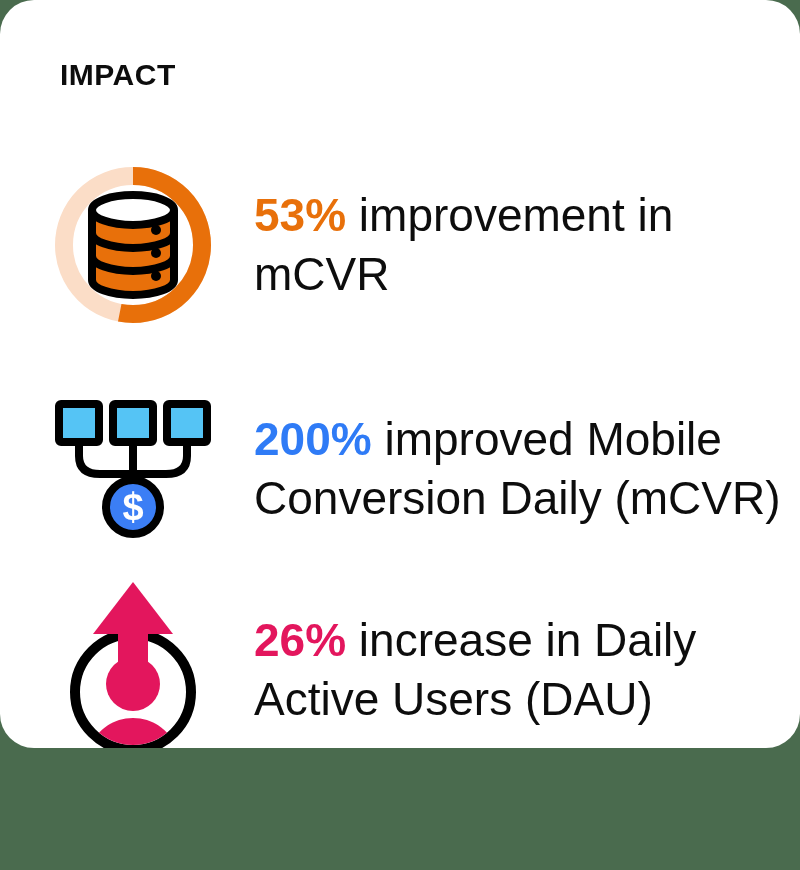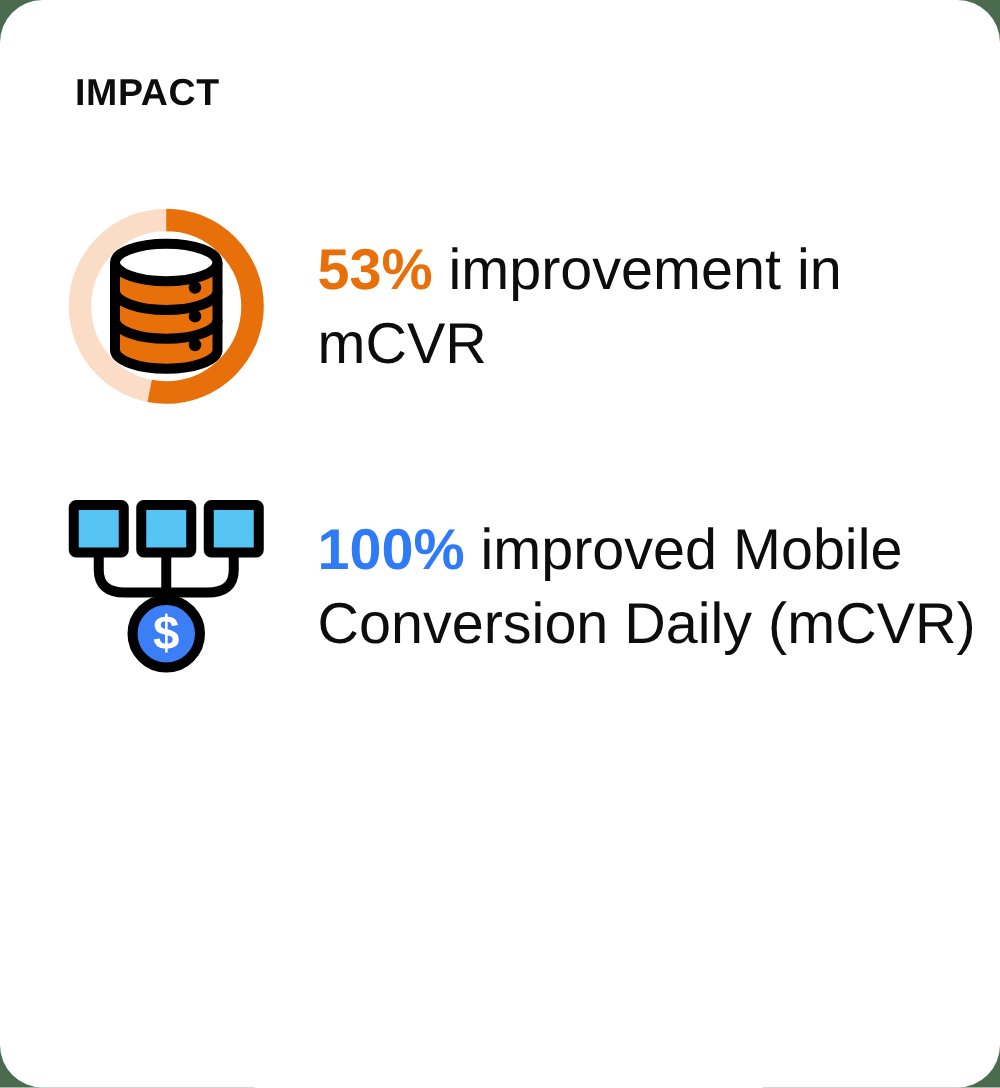--- a/index.html
+++ b/index.html
@@ -11,21 +11,21 @@
     height: 870px;
     background: #4a6b4e;
     font-family: "Liberation Sans", sans-serif;
     overflow: hidden;
   }
   .card {
     position: absolute;
     left: 0;
     top: 0;
     width: 800px;
-    height: 870px;
+    height: 748px;
     background: #ffffff;
     border-radius: 34px;
     box-sizing: border-box;
     overflow: hidden;
   }
   .card-title {
     position: absolute;
     left: 60px;
     top: 58px;
     font-size: 30px;
@@ -123,17 +123,39 @@
           <rect x="11" y="10" width="40" height="38" rx="2" fill="#55c4f5" stroke="#000000" stroke-width="8"></rect>
           <rect x="65" y="10" width="40" height="38" rx="2" fill="#55c4f5" stroke="#000000" stroke-width="8"></rect>
           <rect x="119" y="10" width="40" height="38" rx="2" fill="#55c4f5" stroke="#000000" stroke-width="8"></rect>
         </g>
         <g>
           <circle cx="85" cy="113" r="27" fill="#3b7ef5" stroke="#000000" stroke-width="8"></circle>
           <text x="85" y="113" text-anchor="middle" dominant-baseline="central" font-family="Liberation Sans, sans-serif" font-size="38" font-weight="bold" fill="#ffffff">$</text>
         </g>
       </svg>
     </div>
-    <div class="stat-text"><span class="stat-value" style="color: rgb(47, 123, 246);">100%</span><span> improved Mobile Conversion Daily (mCVR)</span></div>
+    <div class="stat-text"><span class="stat-value" style="color: rgb(47, 123, 246);">200%</span><span> improved Mobile Conversion Daily (mCVR)</span></div>
   </div>
 
+  <div class="stat-row" id="row-2">
+    <div class="stat-icon">
+      <svg width="170" height="196" viewBox="0 0 170 196" aria-hidden="true">
+
+        <circle cx="85" cy="120" r="58" fill="#ffffff" stroke="#000000" stroke-width="10"></circle>
+
+        <clipPath id="avatarClip">
+            <circle cx="85" cy="120" r="53"></circle>
+          </clipPath>
+        <g clip-path="url(#avatarClip)">
+          <circle cx="85" cy="112" r="27" fill="#e3165d"></circle>
+          <path d="M85 146 c-27 0 -45 22 -48 44 l96 0 c-3 -22 -21 -44 -48 -44 z" fill="#e3165d"></path>
+        </g>
+
+        <g>
+          <rect x="70" y="58" width="30" height="42" fill="#e3165d"></rect>
+          <path d="M85 10 L125 62 L45 62 Z" fill="#e3165d"></path>
+        </g>
+      </svg>
+    </div>
+    <div class="stat-text"><span class="stat-value" style="color: rgb(227, 22, 93);">26%</span><span> increase in Daily Active Users (DAU)</span></div>
+  </div>
 
 </div>
 
 </body></html>

